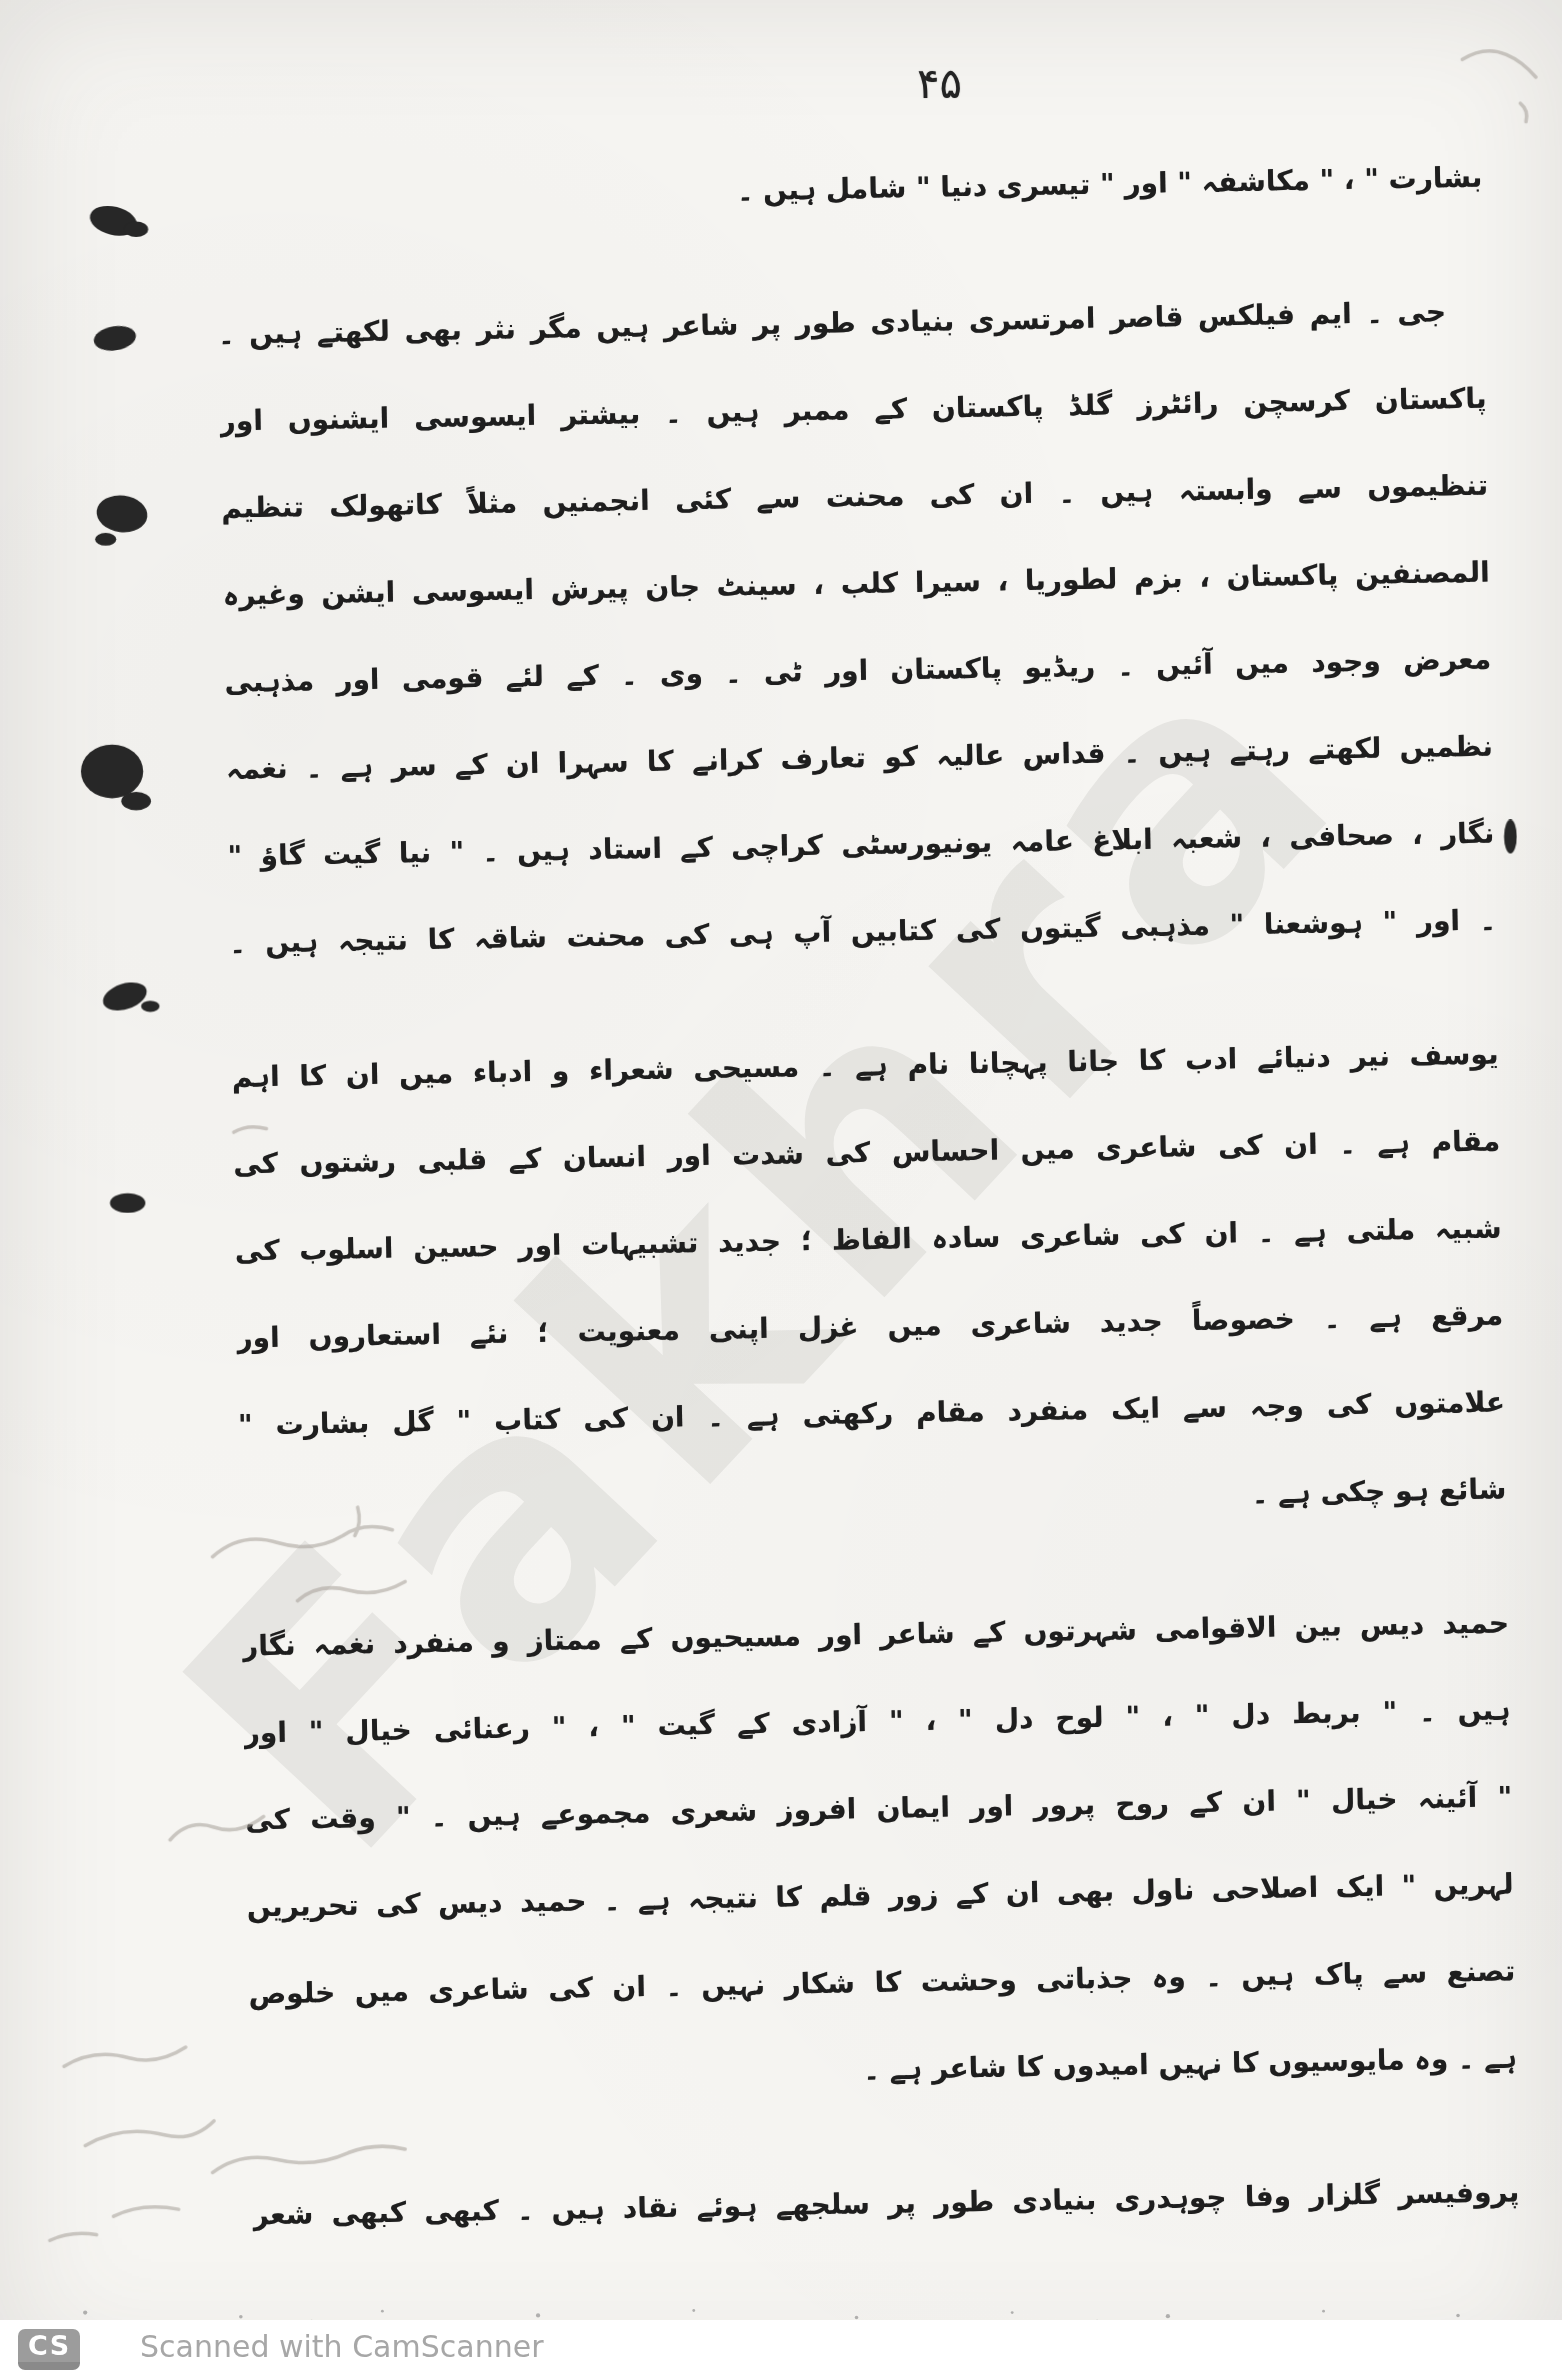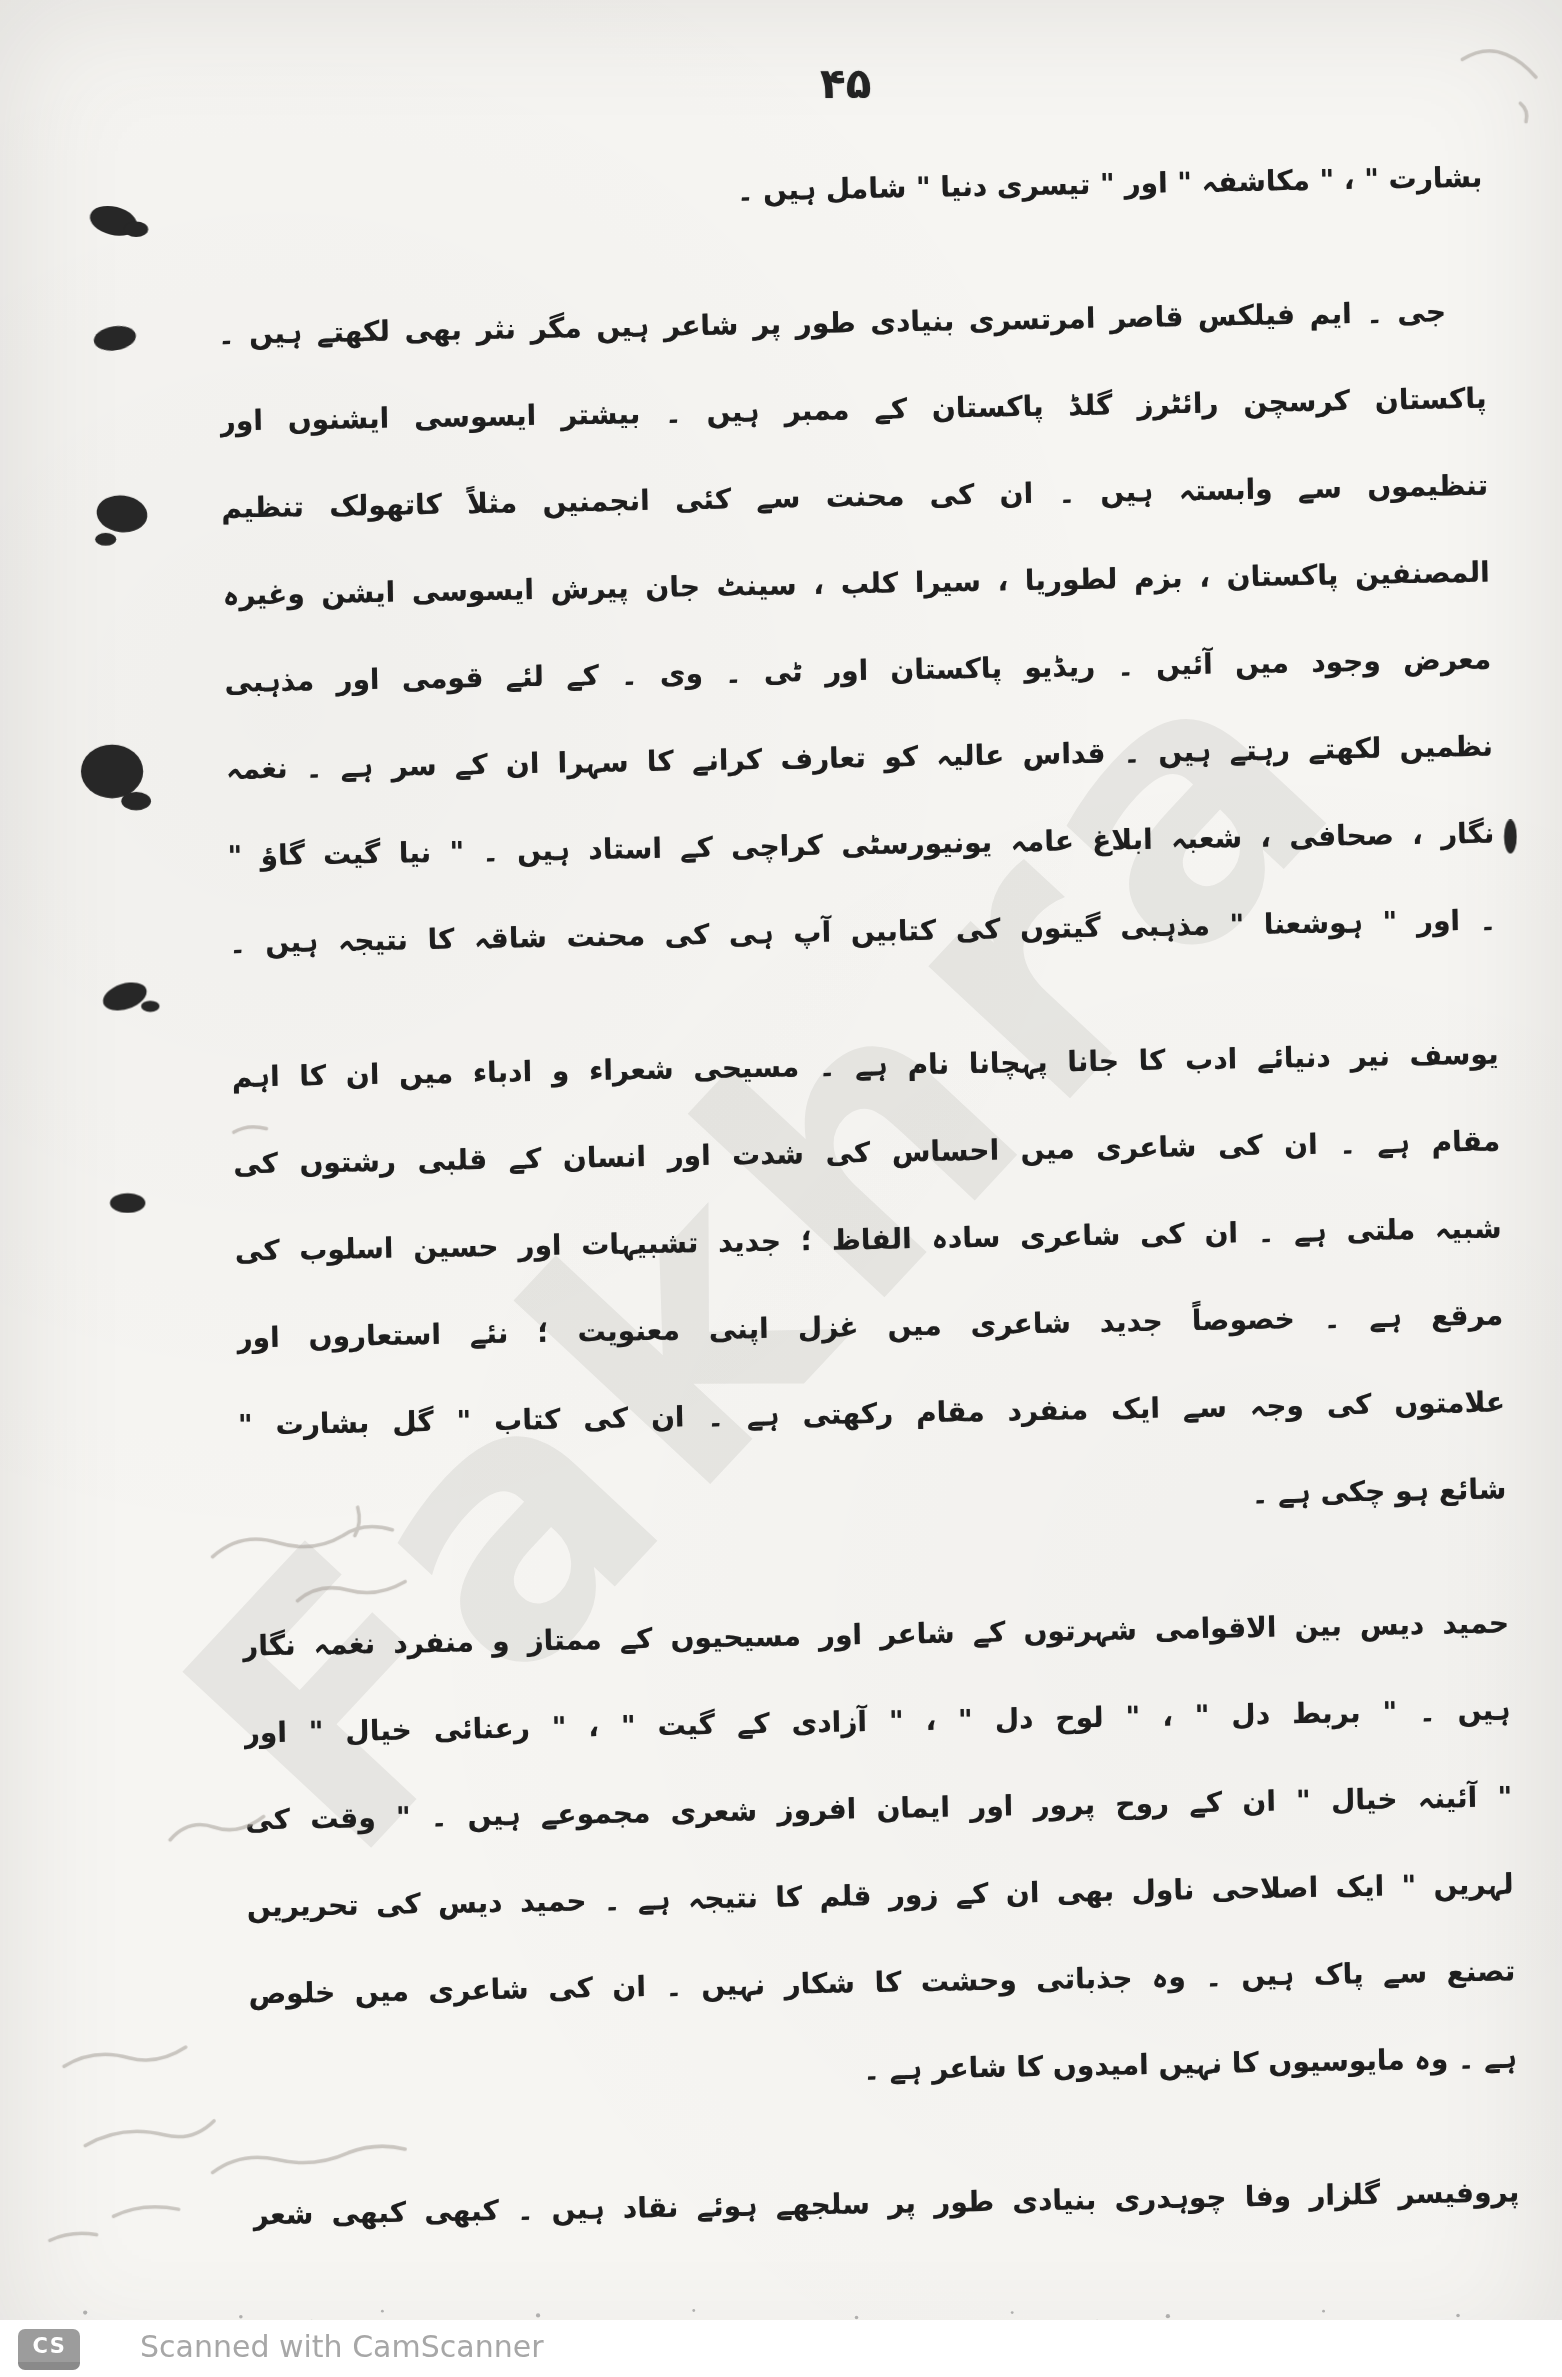--- a/index.html
+++ b/index.html
@@ -13,21 +13,21 @@
     font-family:"DejaVu Sans", sans-serif;
   }
   .watermark {
     position:absolute; left:764px; top:1246px;
     transform:translate(-50%,-50%) rotate(-47deg);
     font-size:354px; font-weight:700; letter-spacing:20px; white-space:nowrap;
     color:rgba(72,66,58,.085); user-select:none;
   }
   .page-number {
     position:absolute; top:59px; left:820px; width:142px;
-    font-size:42px; font-weight:700; color:#232323; text-align:left;
+    font-size:42px; font-weight:400; color:#232323; text-align:right;
     text-shadow:0 0 1.4px rgba(0,0,0,.35);
   }
   .text-block {
     position:absolute; top:145px; right:62px; width:1267px;
     transform:rotate(-1.05deg); transform-origin:50% 50%;
     color:#1e1e1e; font-size:28px; font-weight:600;
     text-shadow:0 0 0.7px rgba(0,0,0,.4);
   }
   .para + .para { margin-top:47px; }
   .line {
@@ -37,21 +37,21 @@
   .line.partial { text-align:right; text-align-last:right; }
   .line.indent { padding-right:39px; }
   .artifacts { position:absolute; left:0; top:0; pointer-events:none; }
   .footer {
     position:absolute; left:0; right:0; bottom:0; height:57px; background:#ffffff;
   }
   .cs-logo {
     position:absolute; left:18.4px; bottom:7px; width:62px; height:41px;
     background:#9c9c9c; border-radius:7px; box-sizing:border-box;
     border-bottom:8.5px solid #8a8a8a;
-    color:#ffffff; font-weight:700; font-size:21px; letter-spacing:1.4px;
+    color:#ffffff; font-weight:700; font-size:27px; letter-spacing:1.4px;
     display:flex; align-items:center; justify-content:center;margin-top:28px;
   }
   .footer-text {
     position:absolute; left:101px; bottom:12.7px;
     font-size:30px; color:#a7a7a7; font-weight:400;margin-left:39px;
   }
 </style>
 </head>
 <body>
 

